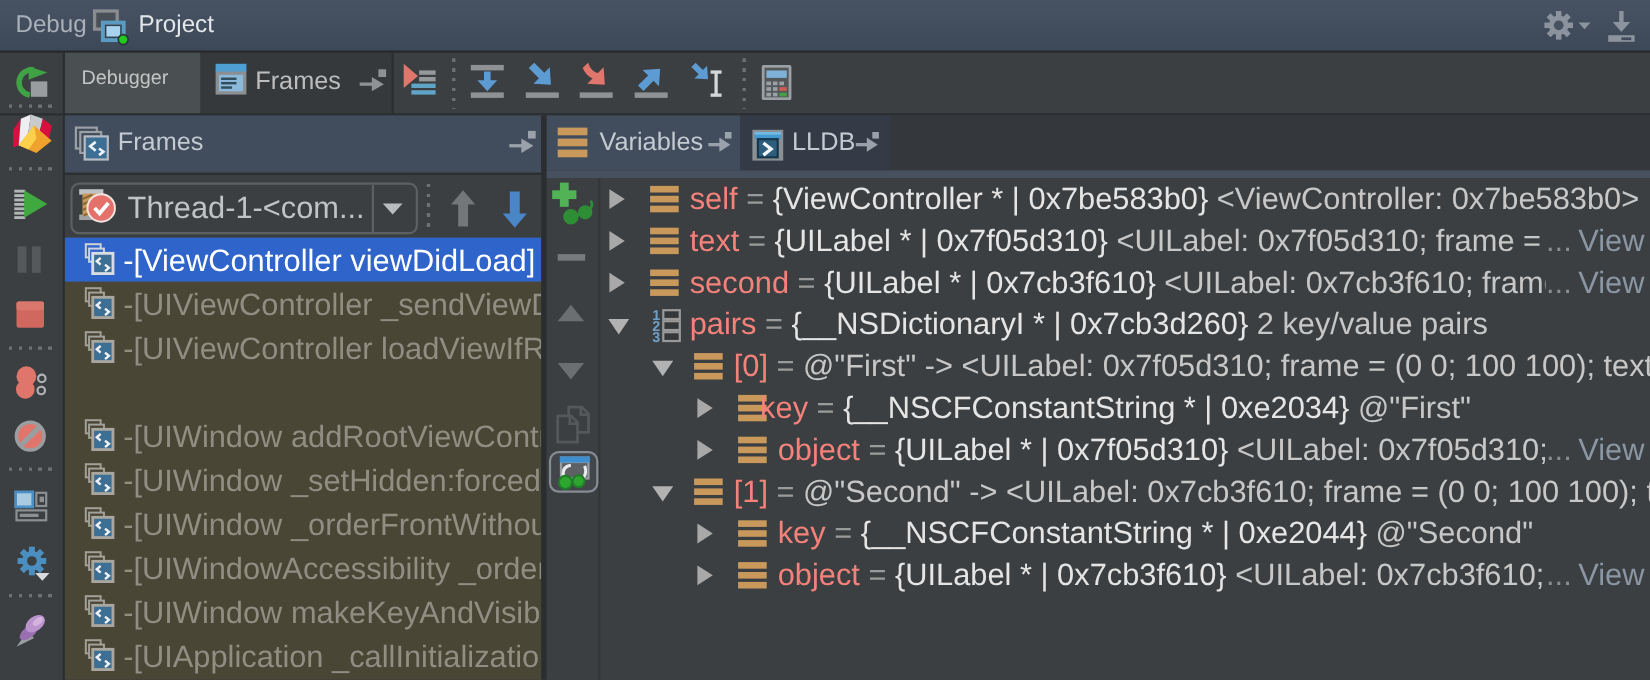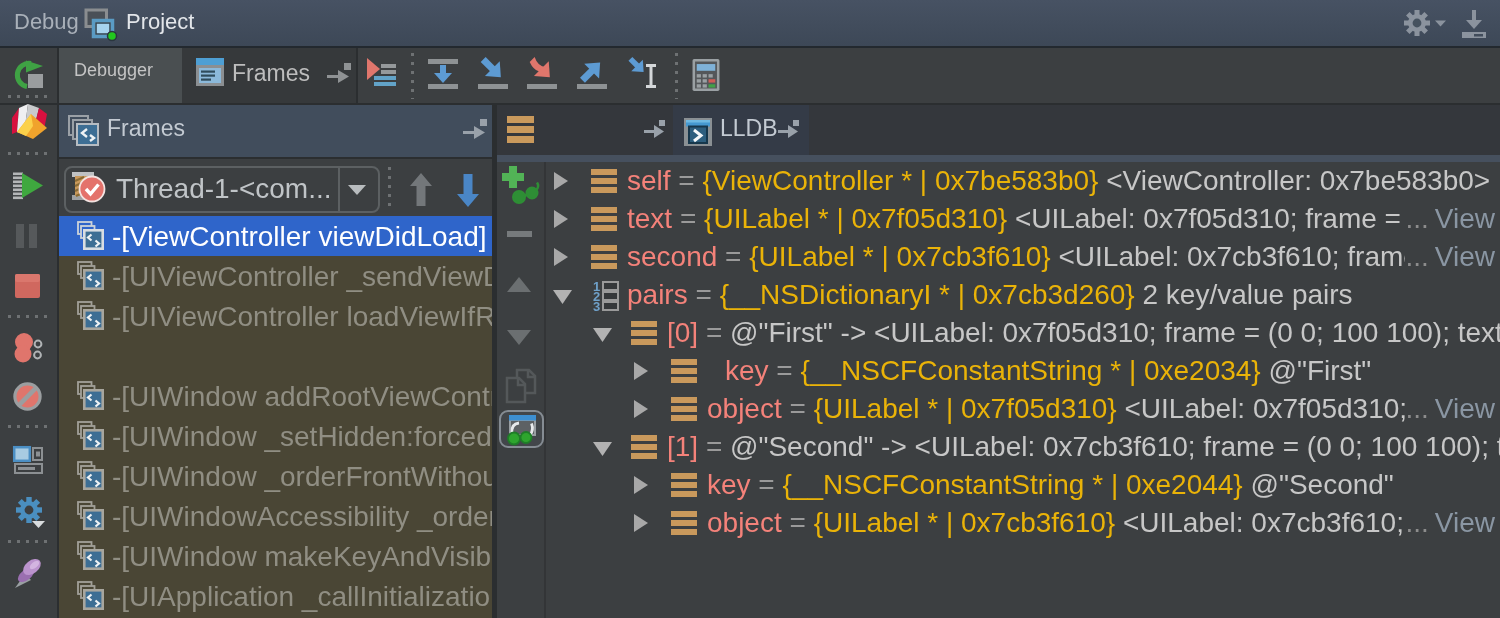--- a/index.html
+++ b/index.html
@@ -52,21 +52,21 @@
   #tab-lldb { left:673px; top:105px; width:136px; height:50px; background:#343b47; }
   #tab-lldb .vh-label { left:47px; top:10px; font-size:23px; color:#c3cad2; }
   #vars-strip { left:497px; top:155px; width:1003px; height:7px; background:#46505e; }
   #watch-strip { left:497px; top:162px; width:48px; height:456px; background:#3c3f41; }
   #watch-strip-border { left:544px; top:162px; width:2px; height:456px; background:#333537; }
 
   #vtree { left:546px; top:162px; width:954px; height:456px; background:#3c3f41; }
   .vrow { position:absolute; left:0; width:954px; height:38px; font-size:28px; line-height:34px; white-space:nowrap; }
   .vrow .main { position:absolute; top:2px; overflow:hidden; white-space:nowrap; }
   .coral { color:#f4827a; }
-  .gtype { color:#eab308; }
+  .gtype { color:#e5e5e5; }
   .lite  { color:#c7c7c7; }
   .eq    { color:#9a9a9a; }
   .tail  { position:absolute; right:0px; top:2px; padding-left:6px; padding-right:5px; }
   .tail .dots { color:#8c8c8c; }
   .tail .view { color:#8a96a3; }
 
   svg { position:absolute; overflow:visible; }
   .lbl { position:absolute; white-space:nowrap; }
 </style>
 </head>
@@ -405,20 +405,23 @@
           <rect x="7.3" y="9.3" width="18.4" height="18.4" fill="#3d6e94" stroke="#a8a69e" stroke-width="2.6"></rect>
           <path d="M14.5,13.5 L11,16.5 L14.5,19.5" fill="none" stroke="#eef2f4" stroke-width="2.2"></path>
           <path d="M18.5,19.5 L22,22.5 L18.5,25.5" fill="none" stroke="#eef2f4" stroke-width="2.2"></path>
         </svg>
         <span class="ftxt">-[UIApplication _callInitialization</span>
       </div>
     </div>
 
   <div id="mid-border" class="abs"></div>
   <div id="vars-header" class="abs"></div>
+  <div id="tab-variables" class="abs">
+      <span class="lbl vh-label">Variables</span>
+    </div>
   <div id="tab-lldb" class="abs">
       <span class="lbl vh-label">LLDB</span>
     </div>
   <div id="vars-strip" class="abs"></div>
   <div id="watch-strip" class="abs"></div>
   <div id="watch-strip-border" class="abs"></div>
   <div id="vtree" class="abs">
       <div class="vrow" style="top: 0px;">
         <span class="abs" style="left:7px; top:9px;">
           <svg width="16" height="20" viewBox="0 0 16 20">
@@ -505,21 +508,21 @@
             <polygon points="1,1 15,10 1,19" fill="#a8a8a8"></polygon>
           </svg>
         </span>
         <span class="abs" style="left:125px; top:7px;">
           <svg width="26" height="24" viewBox="0 0 26 24">
             <rect x="0" y="0" width="26" height="6" fill="#c9995c"></rect>
             <rect x="0" y="9" width="26" height="6" fill="#c9995c"></rect>
             <rect x="0" y="18" width="26" height="6" fill="#c9995c"></rect>
           </svg>
         </span>
-        <span class="main" style="left:179px; right:0px;"><span class="coral">key</span><span class="eq"> = </span><span class="gtype">{__NSCFConstantString * | 0xe2034}</span><span class="lite"> @"First"</span></span>
+        <span class="main" style="left:145px; right:0px;"><span class="coral">key</span><span class="eq"> = </span><span class="gtype">{__NSCFConstantString * | 0xe2034}</span><span class="lite"> @"First"</span></span>
       </div>
       <div class="vrow" style="top: 228px;">
         <span class="abs" style="left:87px; top:9px;">
           <svg width="16" height="20" viewBox="0 0 16 20">
             <polygon points="1,1 15,10 1,19" fill="#a8a8a8"></polygon>
           </svg>
         </span>
         <span class="abs" style="left:125px; top:7px;">
           <svg width="26" height="24" viewBox="0 0 26 24">
             <rect x="0" y="0" width="26" height="6" fill="#c9995c"></rect>

